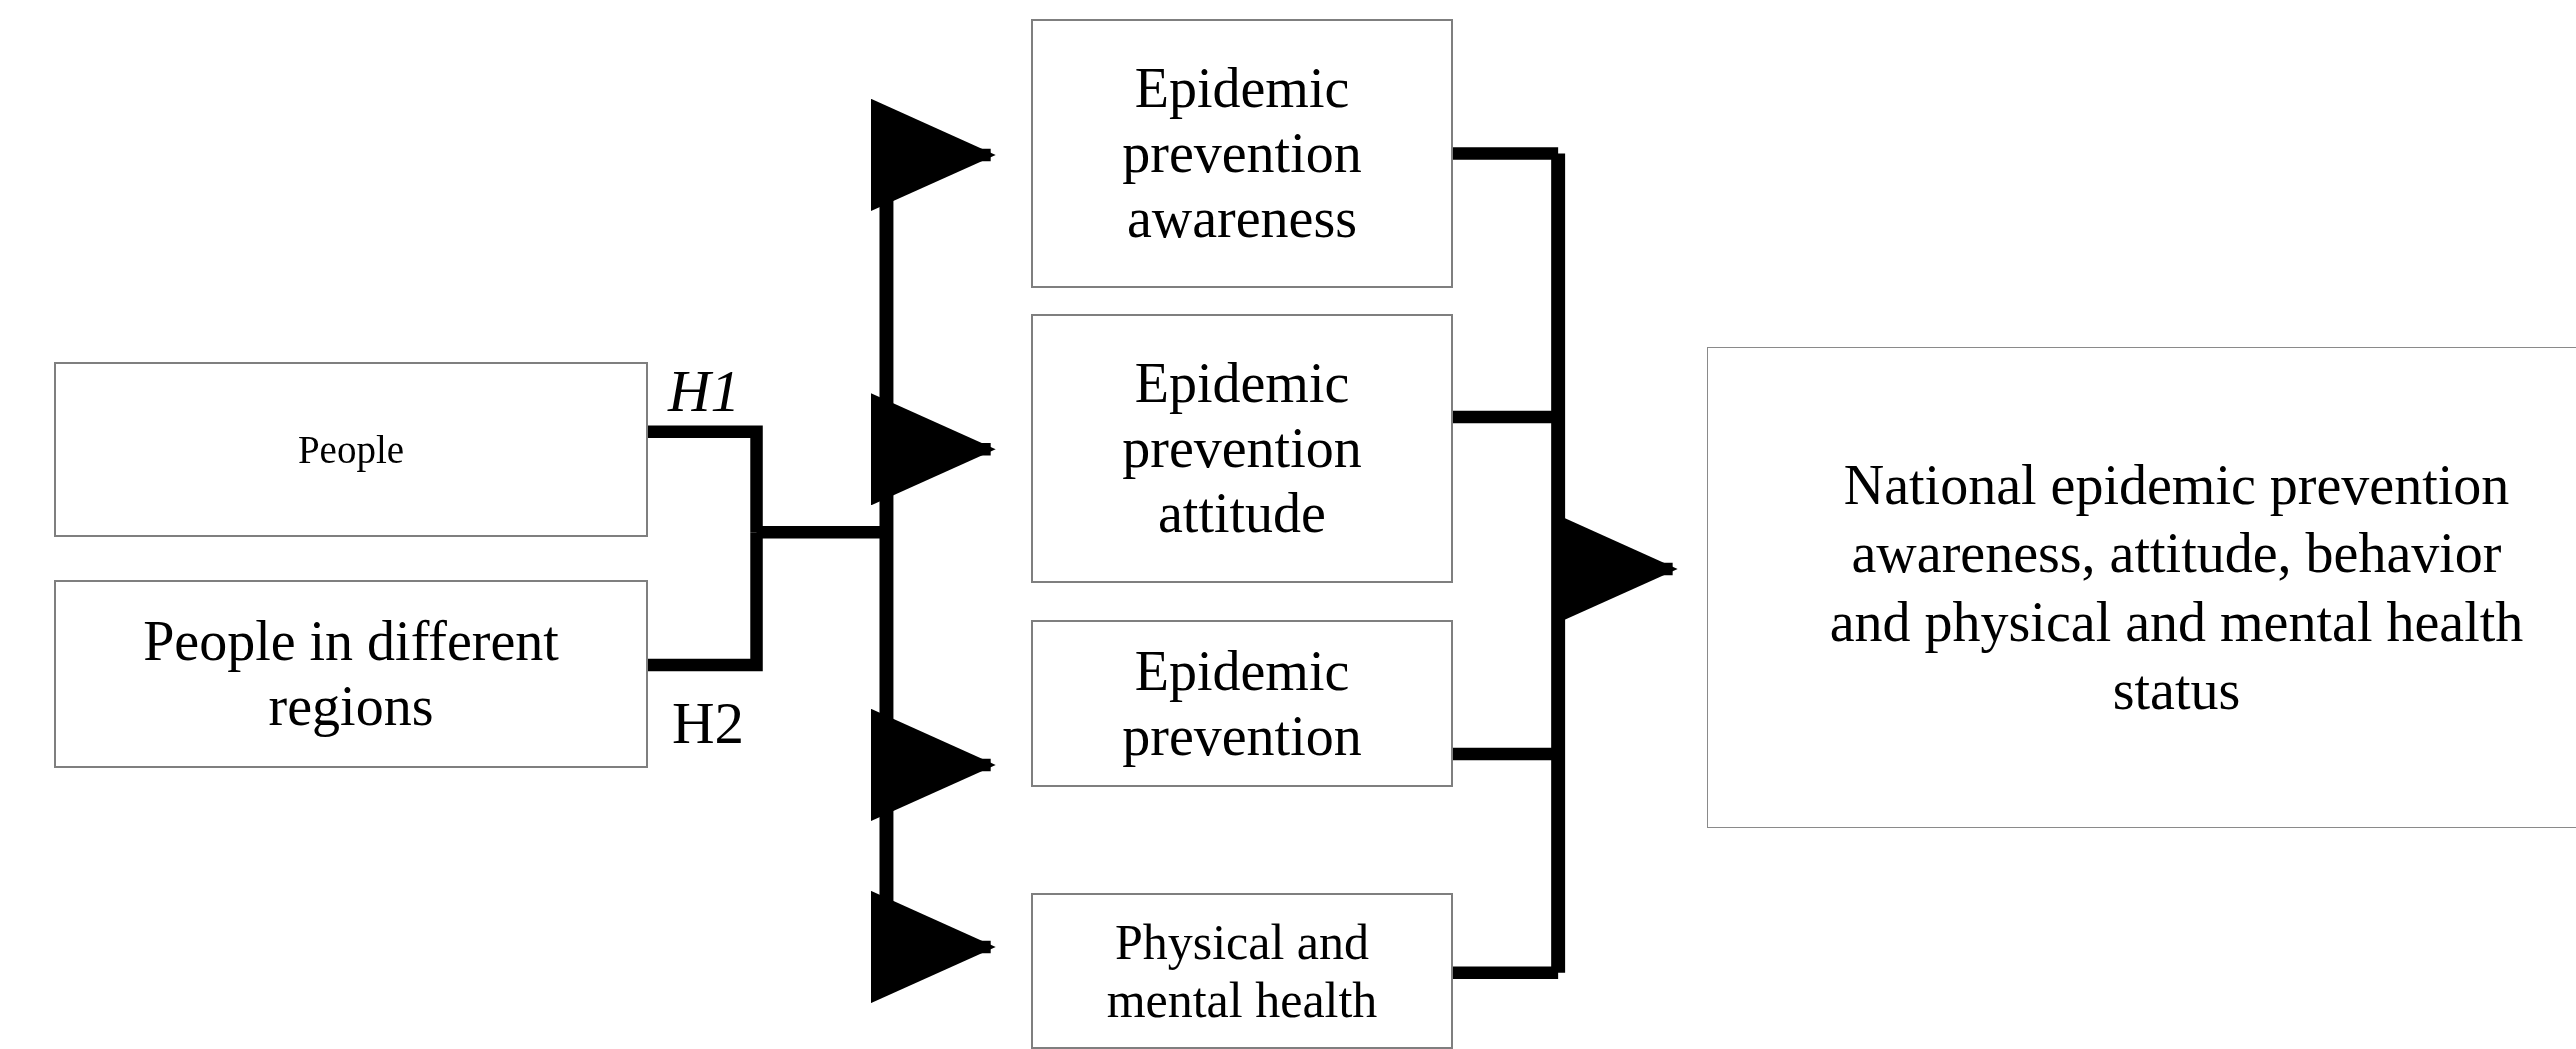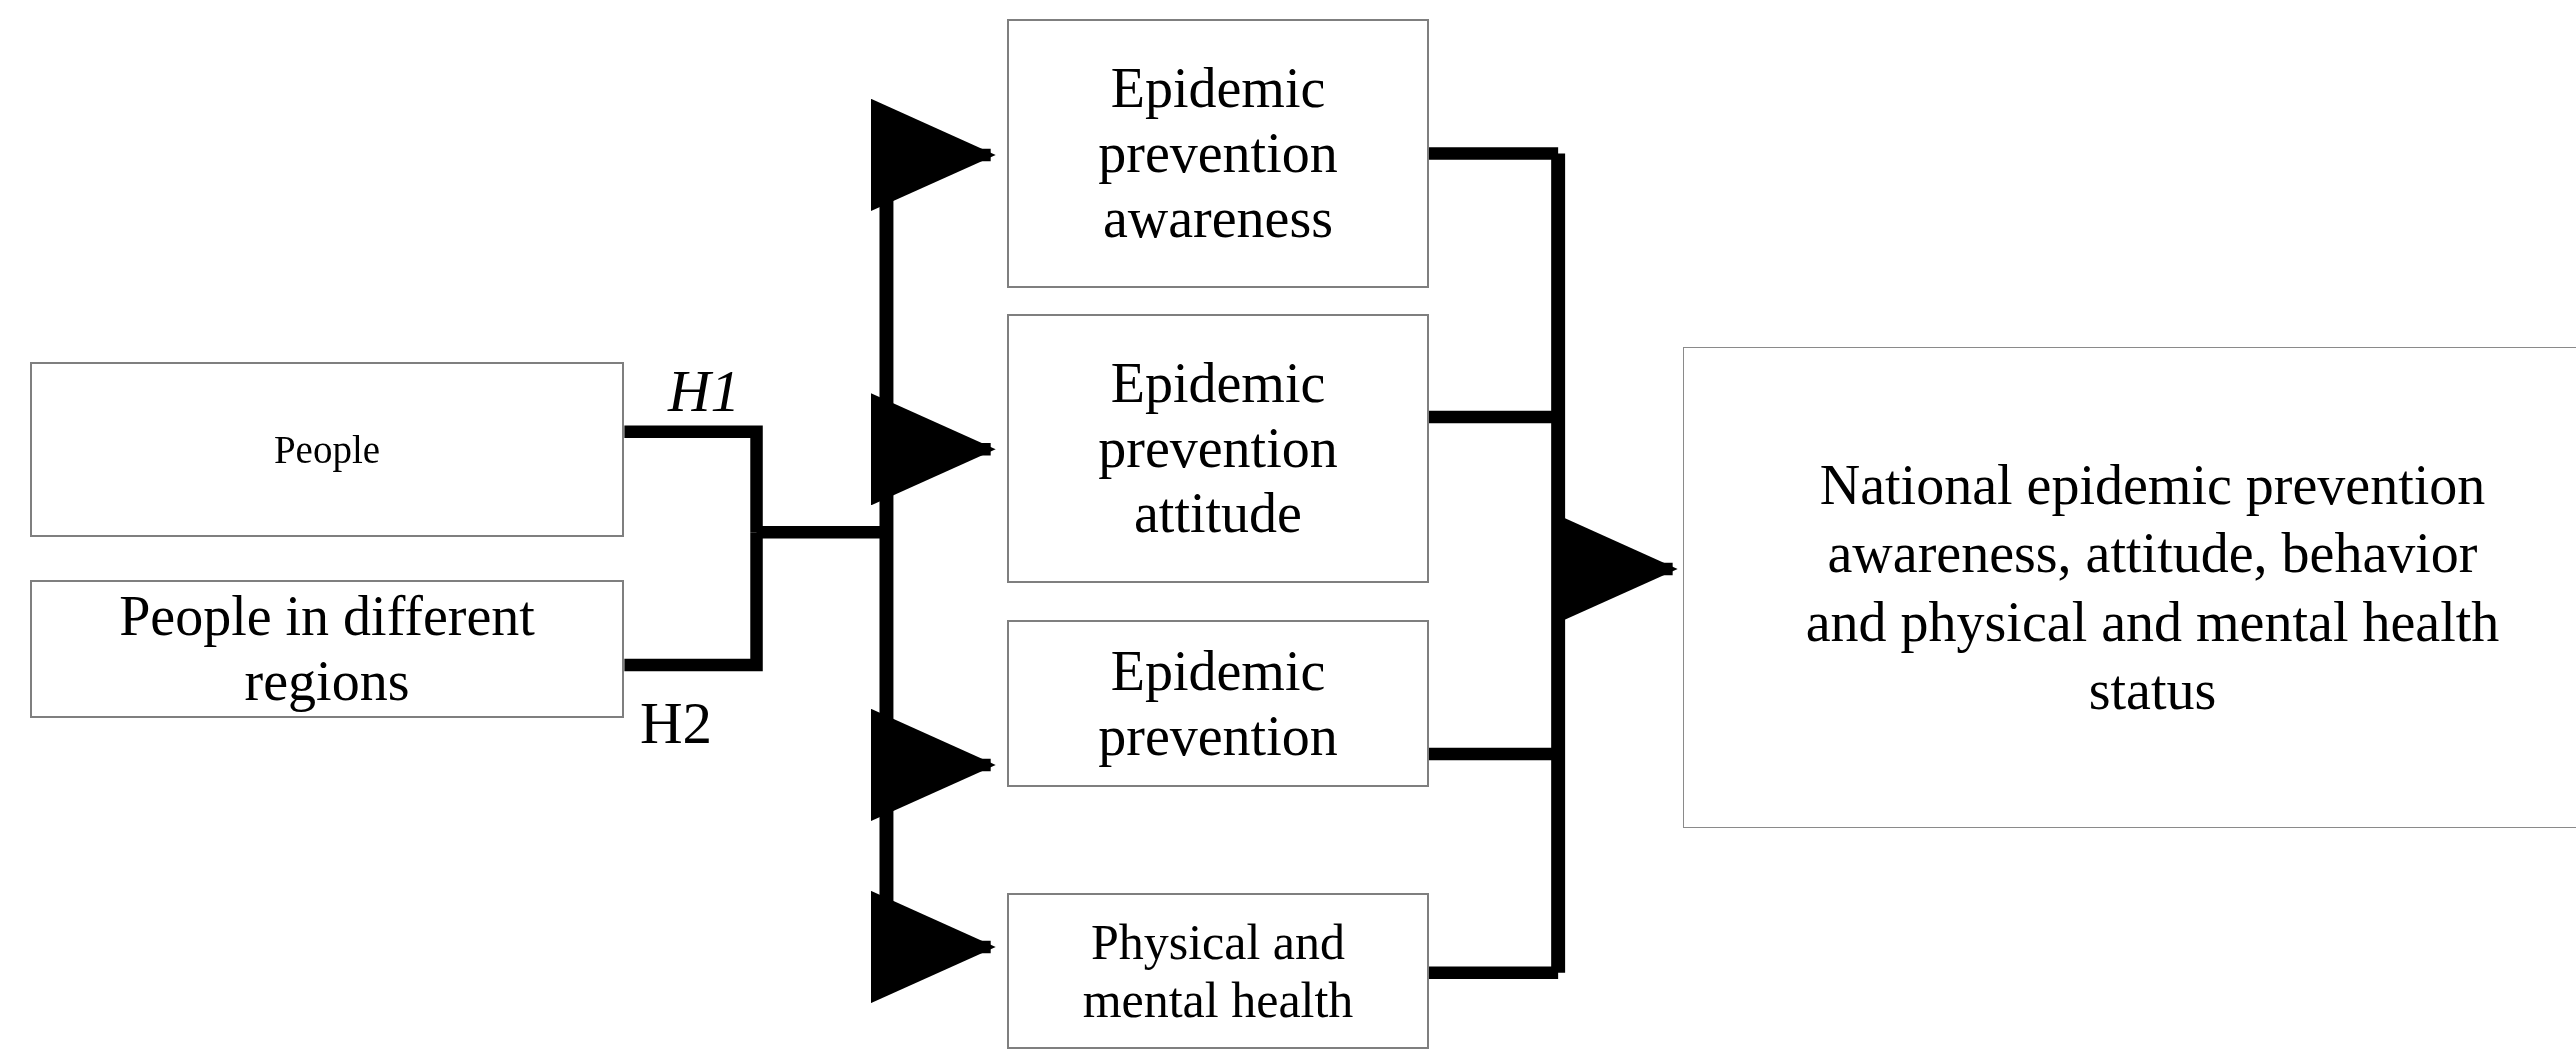--- a/index.html
+++ b/index.html
@@ -31,20 +31,21 @@
     box-sizing: border-box;
     background: #ffffff;
     border: 2.2px solid #7f7f7f;
     display: flex;
     align-items: center;
     justify-content: center;
     text-align: center;
     color: #000000;
     line-height: 1.16;
     padding: 0 10.3px;
+    margin-left: 24px;
   }
   .node-box.thin-border {
     border: 1.5px solid #8a8a8a;
   }
   .node-label {
     display: block;
     width: 100%;
     white-space: pre-line;
   }
   
@@ -52,21 +53,21 @@
     left: 30px;
     top: 362px;
     width: 594px;
     height: 175px;
     font-size: 39px;
   }
   #box-people-regions {
     left: 30px;
     top: 580px;
     width: 594px;
-    height: 138px;
+    height: 188px;
     font-size: 56px;
   }
   
   #box-awareness {
     left: 1007px;
     top: 19px;
     width: 422px;
     height: 269px;
     font-size: 56px;
   }
@@ -107,21 +108,21 @@
     font-size: 59px;
     line-height: 1;
     white-space: nowrap;
   }
   #label-h1 {
     left: 668px;
     top: 362px;
     font-style: italic;
   }
   #label-h2 {
-    left: 640px;
+    left: 672px;
     top: 694px;
     text-align: right;
   }
 </style>
 </head>
 <body>
 
 <div id="diagram-root">
 
   <svg id="wiring" viewBox="0 0 3508 1429">

